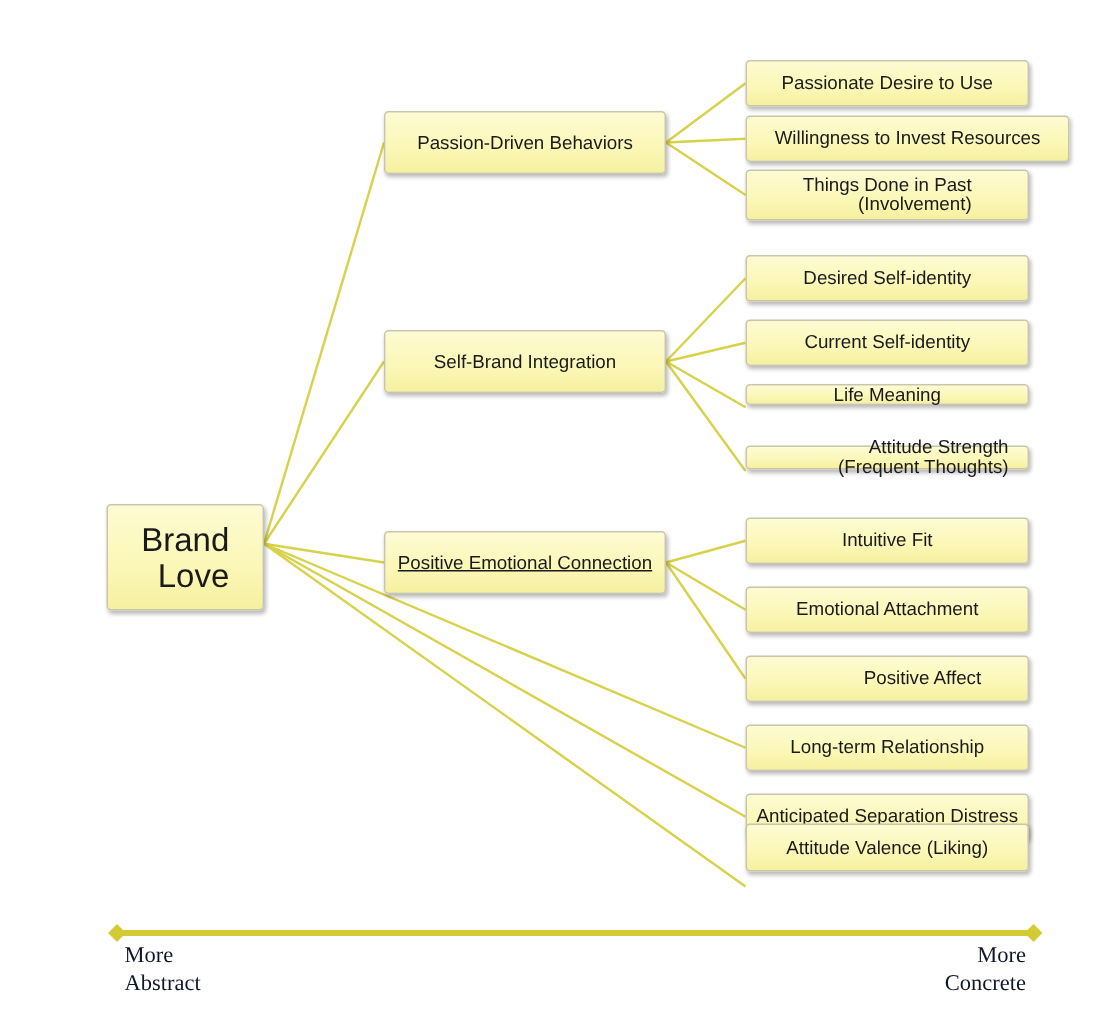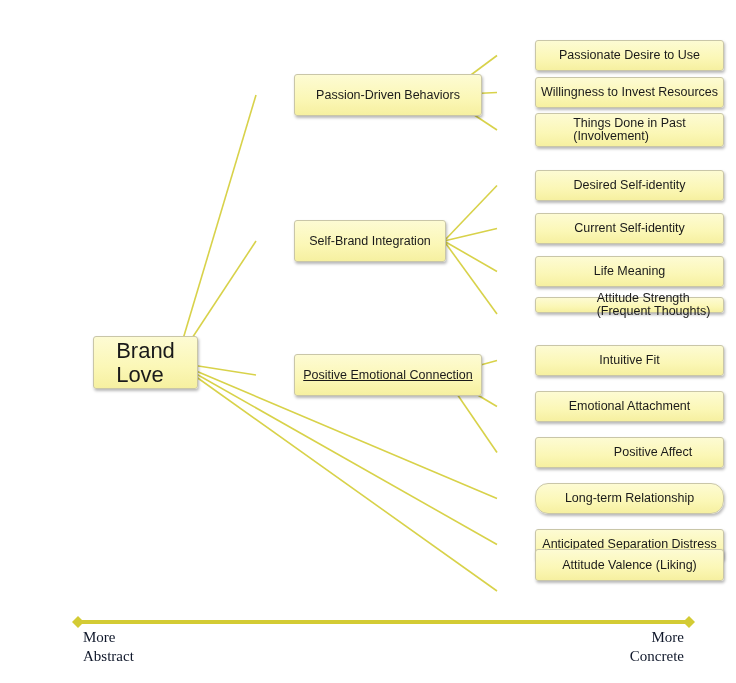--- a/index.html
+++ b/index.html
@@ -6,26 +6,25 @@
   body { width: 736px; height: 683px; position: relative; overflow: hidden; font-family: "Liberation Sans", sans-serif; }
   #diagram { position: absolute; left: 0; top: 0; width: 736px; height: 683px; }
   .node {
     position: absolute;
     box-sizing: border-box;
     background: linear-gradient(to bottom, #fdfbd3 0%, #fbf7b6 60%, #f6f0a0 100%);
     border: 1px solid #c9c6a8;
     border-radius: 3px;
     box-shadow: 1px 2px 3px rgba(0,0,0,0.28);
     display: flex; align-items: center; justify-content: center;
-    text-align: left;
+    text-align: right;
     color: #1a1a1a;
     font-size: 12.5px;
     line-height: 13px;
     white-space: pre-line;
-    margin-left: 38px;
   }
   .node.root { font-size: 22px; line-height: 24px; }
   .axis-label { position: absolute; font-family: "Liberation Serif", serif; font-size: 15px; line-height: 19px; color: #0f172a; }
   #label-left { left: 83px; top: 628px; text-align: left; }
   #label-right { right: 52px; top: 628px; text-align: right; }
   svg { position: absolute; left: 0; top: 0; }
 </style>
 </head>
 <body>
 
@@ -45,38 +44,38 @@
       <line x1="444" y1="375" x2="497" y2="406.5" stroke="#d8d24a" stroke-width="1.6"></line>
       <line x1="444" y1="375" x2="497" y2="452.5" stroke="#d8d24a" stroke-width="1.6"></line>
       <line x1="176" y1="362.5" x2="497" y2="498.5" stroke="#d8d24a" stroke-width="1.6"></line>
       <line x1="176" y1="362.5" x2="497" y2="544.5" stroke="#d8d24a" stroke-width="1.6"></line>
       <line x1="176" y1="362.5" x2="497" y2="591" stroke="#d8d24a" stroke-width="1.6"></line>
       <line x1="78" y1="622" x2="689" y2="622" stroke="#d3cb34" stroke-width="4"></line>
       <polygon points="78,616 84,622 78,628 72,622" fill="#d3cb34"></polygon>
       <polygon points="689,616 695,622 689,628 683,622" fill="#d3cb34"></polygon>
     </svg>
   <div id="nodes">
-      <div class="node root" style="left: 55px; top: 336px; width: 105px; height: 53px;"><span>Brand
+      <div class="node root" style="left: 71px; top: 336px; width: 105px; height: 71px;"><span>Brand
 Love</span></div>
       <div class="node branch" style="left: 256px; top: 74px; width: 188px; height: 42px;"><span>Passion-Driven Behaviors</span></div>
       <div class="node leaf" style="left: 497px; top: 40px; width: 189px; height: 31px;"><span>Passionate Desire to Use</span></div>
-      <div class="node leaf" style="left: 497px; top: 77px; width: 189px; height: 31px;"><span>Willingness to Invest Resources</span></div>
+      <div class="node leaf" style="left: 497px; top: 77px; width: 216px; height: 31px;"><span>Willingness to Invest Resources</span></div>
       <div class="node leaf" style="left: 497px; top: 113px; width: 189px; height: 34px;"><span>Things Done in Past
 (Involvement)</span></div>
-      <div class="node branch" style="left: 256px; top: 220px; width: 152px; height: 42px;"><span>Self-Brand Integration</span></div>
+      <div class="node branch" style="left: 256px; top: 220px; width: 188px; height: 42px;"><span>Self-Brand Integration</span></div>
       <div class="node leaf" style="left: 497px; top: 170px; width: 189px; height: 31px;"><span>Desired Self-identity</span></div>
       <div class="node leaf" style="left: 497px; top: 213px; width: 189px; height: 31px;"><span>Current Self-identity</span></div>
-      <div class="node leaf" style="left: 497px; top: 256px; width: 189px; height: 31px;"><span>Life Meaning</span></div>
+      <div class="node leaf" style="left: 497px; top: 256px; width: 189px; height: 14px;"><span>Life Meaning</span></div>
       <div class="node leaf" style="left: 497px; top: 297px; width: 189px; height: 16px; padding-left: 48px;"><span>Attitude Strength
 (Frequent Thoughts)</span></div>
       <div class="node branch" style="left: 256px; top: 354px; width: 188px; height: 42px; text-decoration: underline;"><span>Positive Emotional Connection</span></div>
       <div class="node leaf" style="left: 497px; top: 345px; width: 189px; height: 31px;"><span>Intuitive Fit</span></div>
       <div class="node leaf" style="left: 497px; top: 391px; width: 189px; height: 31px;"><span>Emotional Attachment</span></div>
       <div class="node leaf" style="left: 497px; top: 437px; width: 189px; height: 31px; padding-left: 47px;"><span>Positive Affect</span></div>
-      <div class="node leaf" style="left: 497px; top: 483px; width: 189px; height: 31px; border-radius: 13px;"><span>Long-term Relationship</span></div>
+      <div class="node leaf" style="left: 497px; top: 483px; width: 189px; height: 31px;"><span>Long-term Relationship</span></div>
       <div class="node leaf" style="left: 497px; top: 529px; width: 189px; height: 31px;"><span>Anticipated Separation Distress</span></div>
       <div class="node leaf" style="left: 497px; top: 549px; width: 189px; height: 32px;"><span>Attitude Valence (Liking)</span></div>
     </div>
   <div class="axis-label" id="label-left" style="white-space:pre-line">More
 Abstract</div>
   <div class="axis-label" id="label-right" style="white-space:pre-line">More
 Concrete</div>
 </div>
 
 </body></html>

